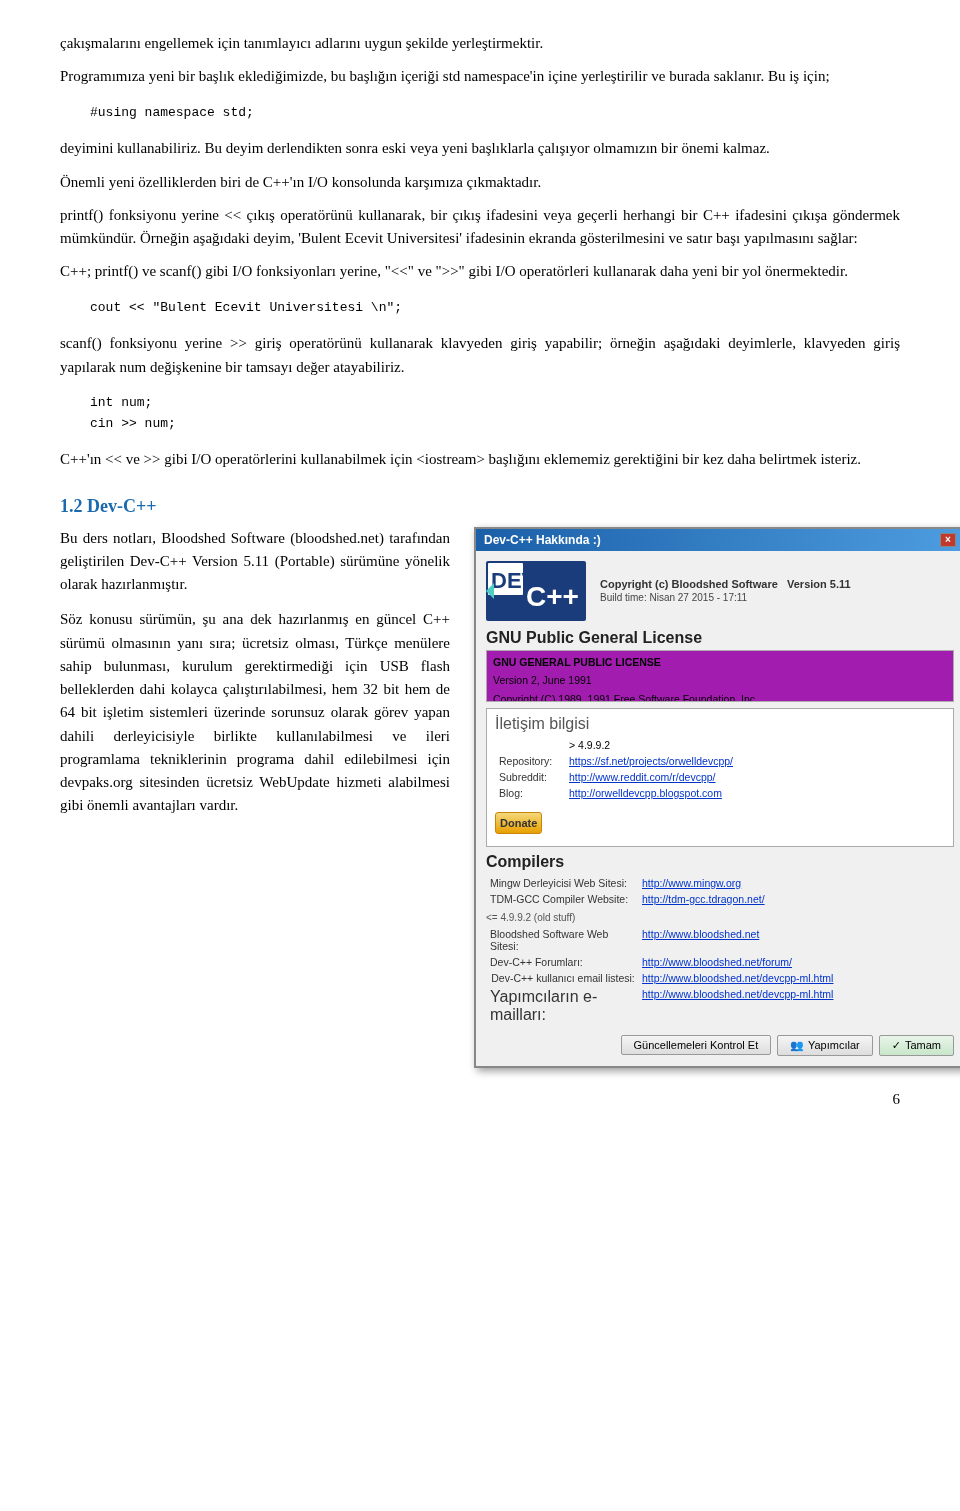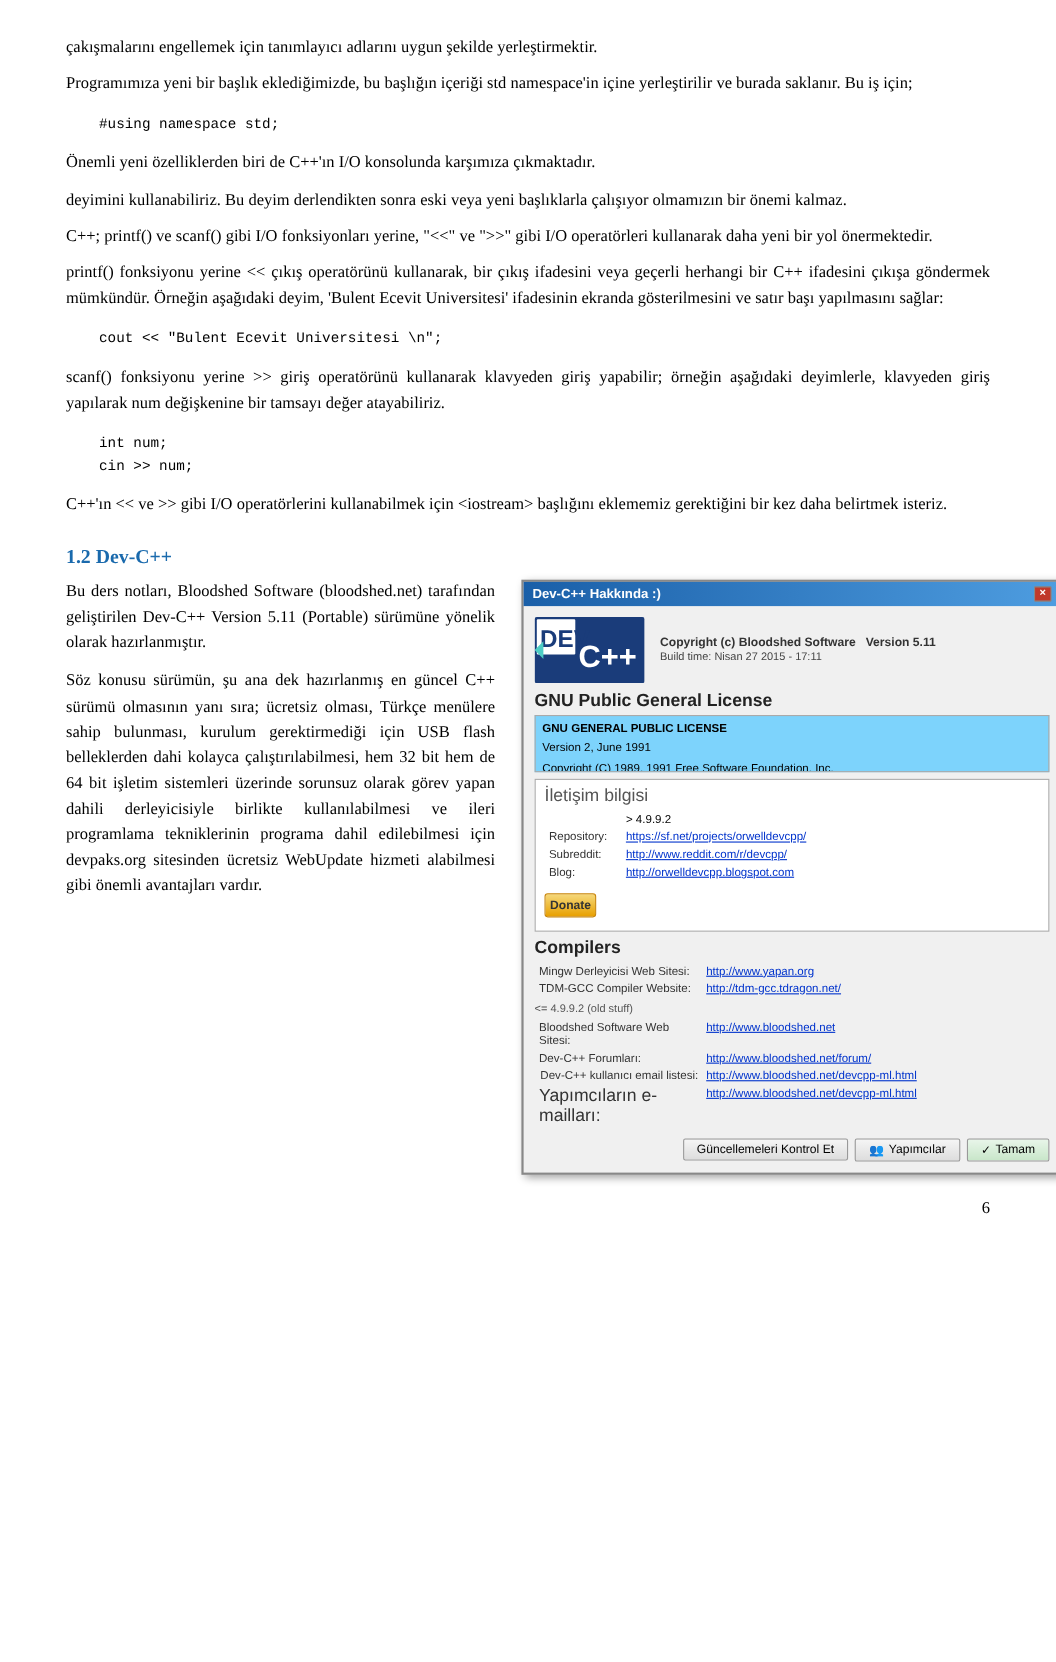--- a/index.html
+++ b/index.html
@@ -110,21 +110,21 @@
       color: #333;
       font-size: 11px;
       margin-bottom: 2px;
     }
     .version-sub {
       font-size: 10px;
       color: #444;
     }
     .license-box {
       border: 1px solid #aaa;
-      background: #7dd3fc;
+      background: #a21caf;
       padding: 4px 6px;
       font-size: 11px;
       margin-bottom: 6px;
       height: 52px;
       overflow: hidden;
       line-height: 1.5;
     }
     .section-label {
       font-weight: bold;
       font-size: 16px;
@@ -227,27 +227,27 @@
 <div class="page">
 
   <p>çakışmalarını engellemek için tanımlayıcı adlarını uygun şekilde yerleştirmektir.</p>
 
   <p>Programımıza yeni bir başlık eklediğimizde, bu başlığın içeriği std namespace'in içine yerleştirilir ve burada saklanır. Bu iş için;</p>
 
   <div class="code-block">
     <span>#using namespace std;</span>
   </div>
 
+  <p>deyimini kullanabiliriz. Bu deyim derlendikten sonra eski veya yeni başlıklarla çalışıyor olmamızın bir önemi kalmaz.</p>
+
   <p>Önemli yeni özelliklerden biri de C++'ın I/O konsolunda karşımıza çıkmaktadır.</p>
 
-  <p>deyimini kullanabiliriz. Bu deyim derlendikten sonra eski veya yeni başlıklarla çalışıyor olmamızın bir önemi kalmaz.</p>
+  <p>printf() fonksiyonu yerine &lt;&lt; çıkış operatörünü kullanarak, bir çıkış ifadesini veya geçerli herhangi bir C++ ifadesini çıkışa göndermek mümkündür. Örneğin aşağıdaki deyim, 'Bulent Ecevit Universitesi' ifadesinin ekranda gösterilmesini ve satır başı yapılmasını sağlar:</p>
 
   <p>C++; printf() ve scanf() gibi I/O fonksiyonları yerine, "&lt;&lt;" ve "&gt;&gt;" gibi I/O operatörleri kullanarak daha yeni bir yol önermektedir.</p>
-
-  <p>printf() fonksiyonu yerine &lt;&lt; çıkış operatörünü kullanarak, bir çıkış ifadesini veya geçerli herhangi bir C++ ifadesini çıkışa göndermek mümkündür. Örneğin aşağıdaki deyim, 'Bulent Ecevit Universitesi' ifadesinin ekranda gösterilmesini ve satır başı yapılmasını sağlar:</p>
 
   <div class="code-block">
     <span>cout &lt;&lt; "Bulent Ecevit Universitesi \n";</span>
   </div>
 
   <p>scanf() fonksiyonu yerine &gt;&gt; giriş operatörünü kullanarak klavyeden giriş yapabilir; örneğin aşağıdaki deyimlerle, klavyeden giriş yapılarak num değişkenine bir tamsayı değer atayabiliriz.</p>
 
   <div class="code-block">
     <div>int num;</div>
     <div>cin &gt;&gt; num;</div>
@@ -330,21 +330,21 @@
               </table>
             <div class="donate-btn">Donate</div>
           </div>
 
           <div class="compilers-section">
             <div class="section-label">Compilers</div>
             <table class="compilers-table">
               <tbody>
                   <tr>
                 <td>Mingw Derleyicisi Web Sitesi:</td>
-                <td><span class="link-text">http://www.yapan.org</span></td>
+                <td><span class="link-text">http://www.mingw.org</span></td>
               </tr>
               <tr>
                 <td>TDM-GCC Compiler Website:</td>
                 <td><span class="link-text">http://tdm-gcc.tdragon.net/</span></td>
               </tr>
             </tbody>
               </table>
           </div>
 
           <div class="old-stuff-label">&lt;= 4.9.9.2 (old stuff)</div>

